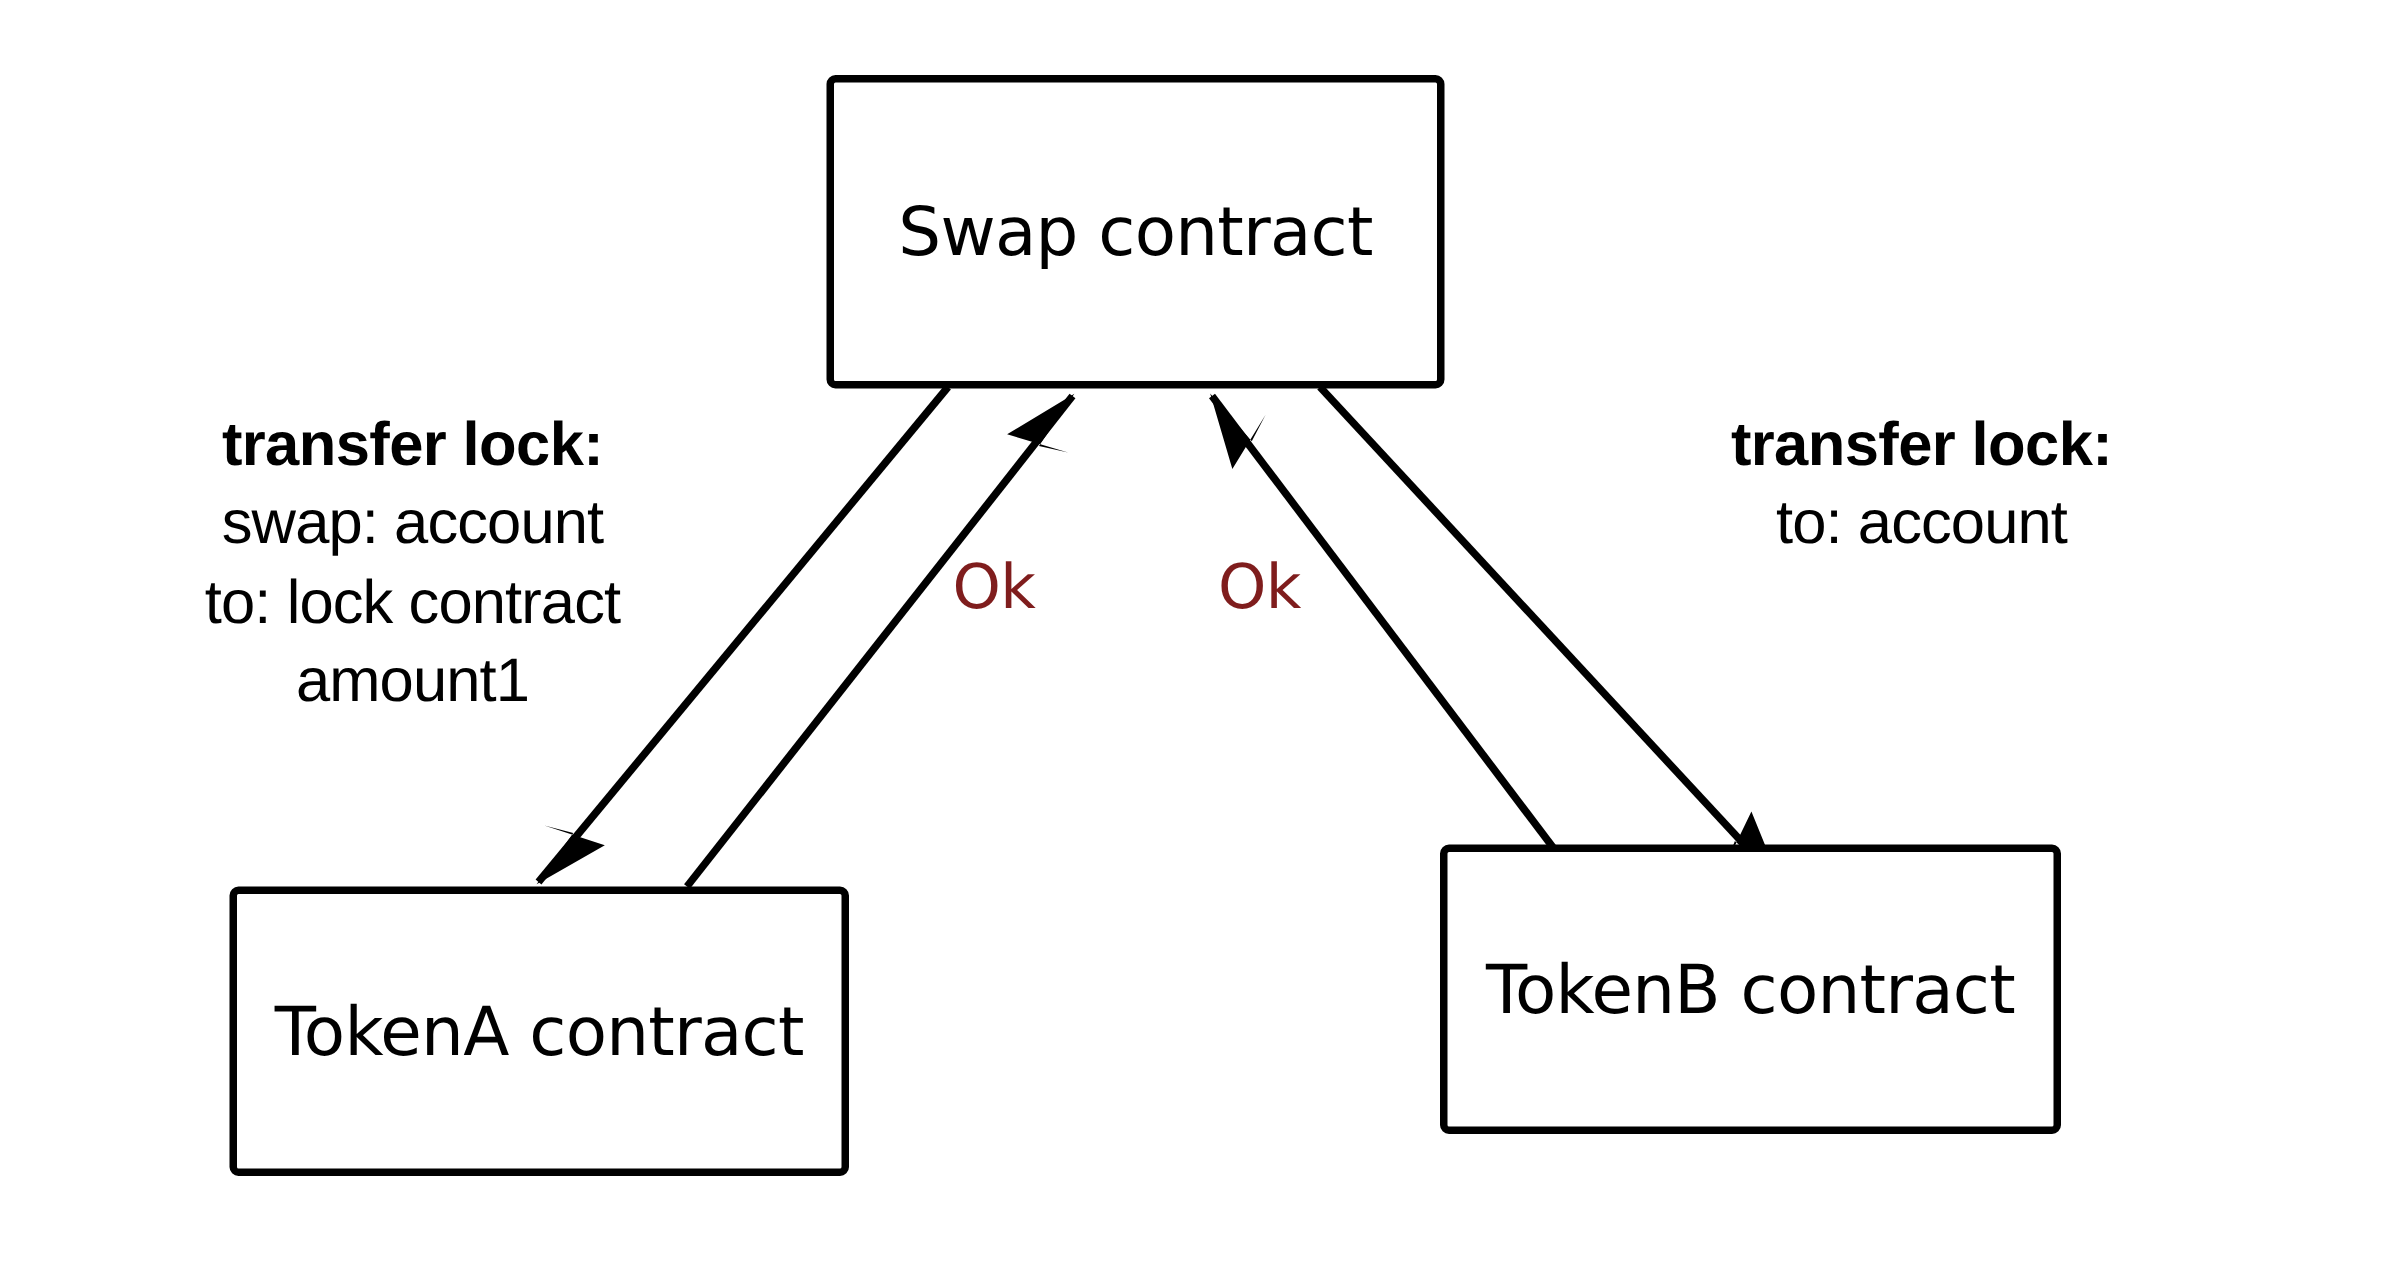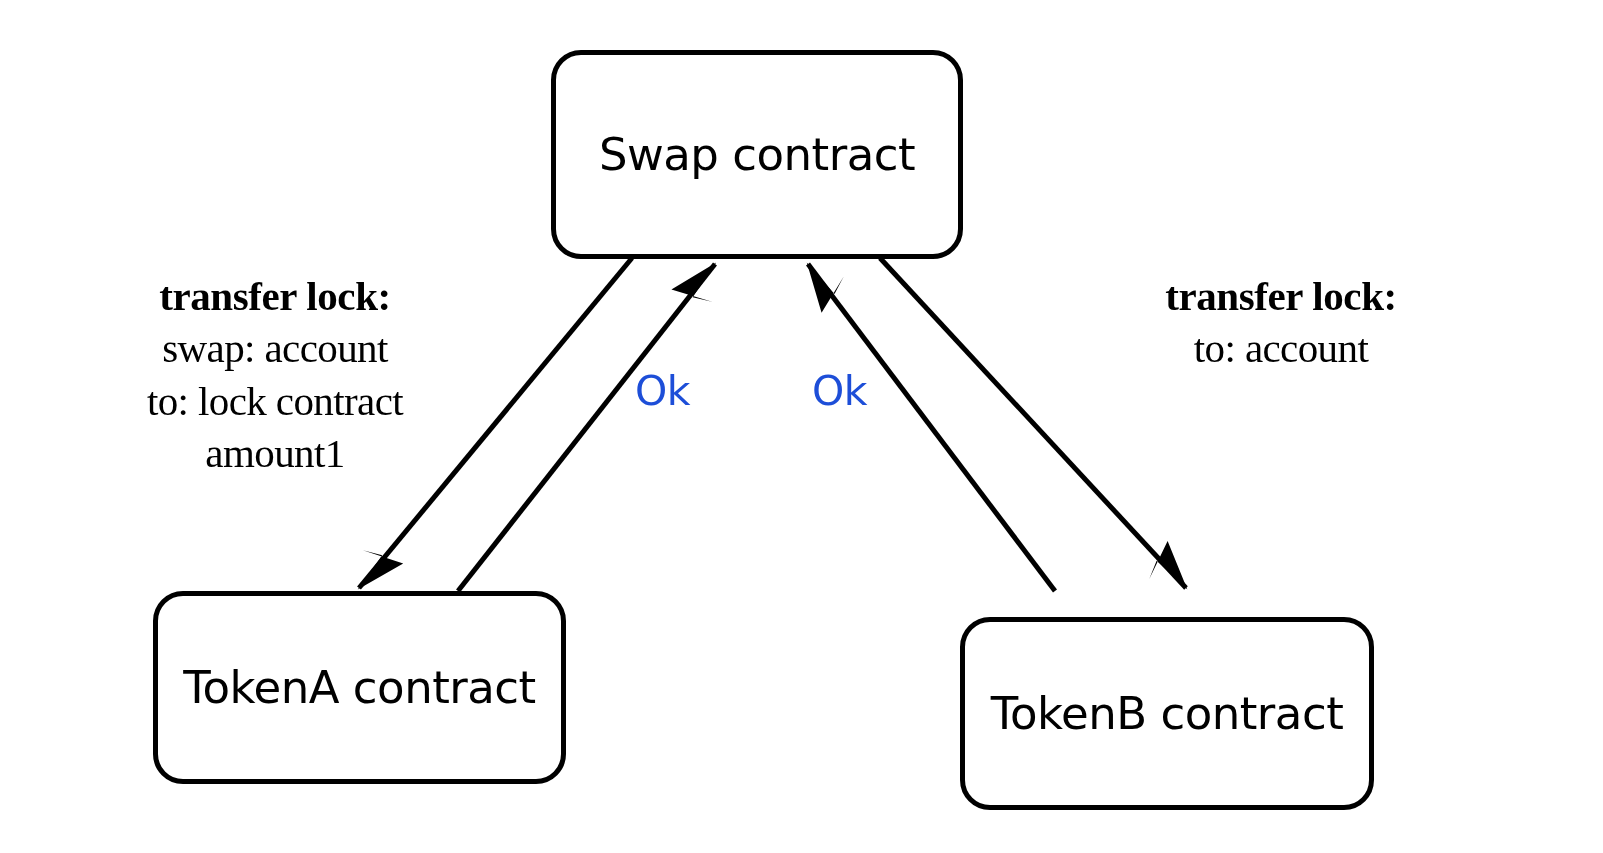--- a/index.html
+++ b/index.html
@@ -19,21 +19,21 @@
     position: absolute;
     left: 0;
     top: 0;
     width: 1603px;
     height: 853px;
   }
   .node-box {
     position: absolute;
     box-sizing: border-box;
     border: 5px solid #000000;
-    border-radius: 30px;
+    border-radius: 6px;
     background: #ffffff;
     display: flex;
     align-items: center;
     justify-content: center;
   }
   .node-label {
     font-family: "DejaVu Sans", sans-serif;
     font-size: 45px;
     line-height: 1.1;
     color: #000000;
@@ -49,29 +49,29 @@
   }
   #node-token-a {
     left: 141px;
     top: 591px;
     width: 413px;
     height: 193px;
     margin-left: 12px;
   }
   #node-token-b {
     left: 960px;
-    top: 617px;
+    top: 563px;
     width: 414px;
     height: 193px;
   }
   .edge-label-block {
     position: absolute;
     text-align: center;
     color: #000000;
-    font-family: Liberation Serif, serif;
+    font-family: Liberation Sans, sans-serif;
     font-size: 41px;
     line-height: 1.28;
     letter-spacing: -0.6px;
     white-space: nowrap;
     user-select: none;
   }
   .edge-label-block .ttl {
     font-weight: bold;
     letter-spacing: -0.4px;
   }
@@ -82,21 +82,21 @@
   }
   #label-right-transfer {
     left: 1072px;
     top: 270px;
     width: 418px;
   }
   .ok-label {
     position: absolute;
     font-family: "DejaVu Sans", sans-serif;
     font-size: 41px;
-    color: #1d4ed8;
+    color: #7f1d1d;
     letter-spacing: -0.5px;
     white-space: nowrap;
     user-select: none;
   }
   #label-ok-left {
     left: 635px;
     top: 367px;
   }
   #label-ok-right {
     left: 812px;

